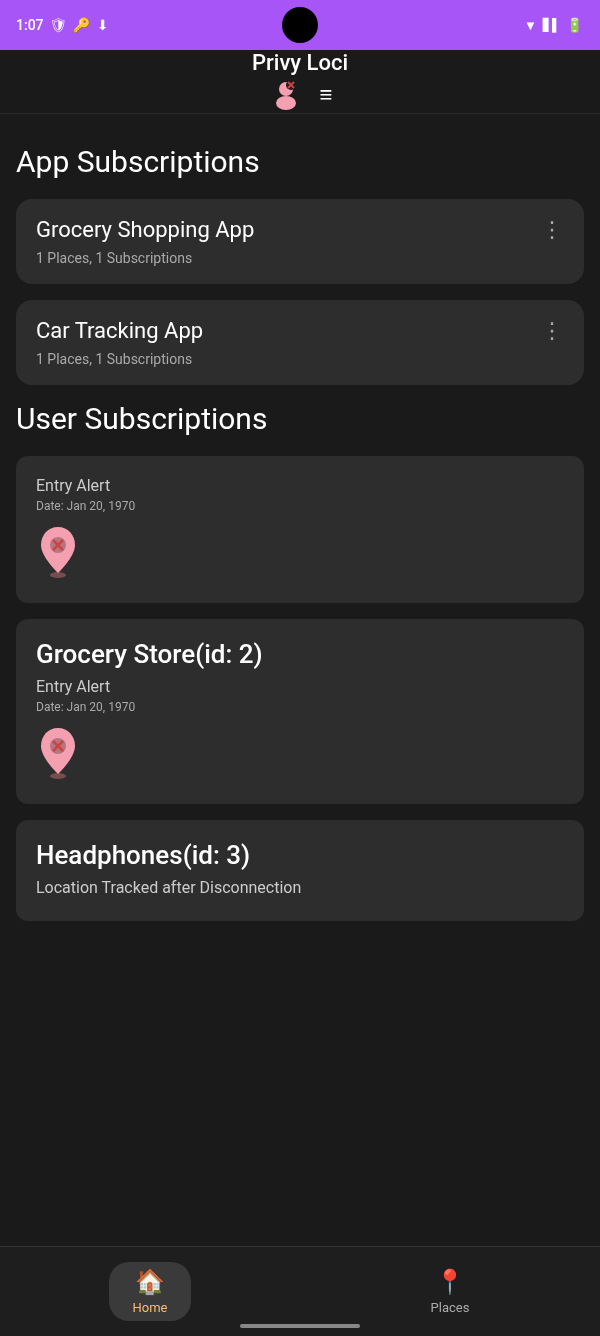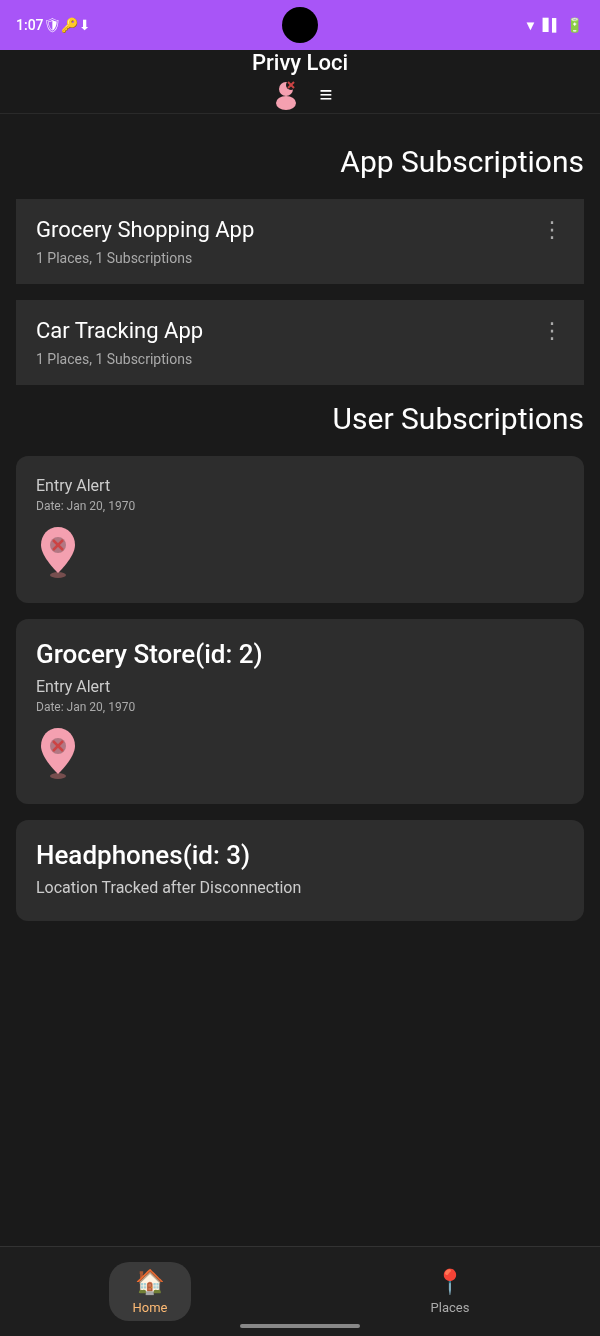--- a/index.html
+++ b/index.html
@@ -26,20 +26,21 @@
       padding: 0 16px;
       position: relative;
     }
 
     .status-bar-left {
       font-size: 14px;
       color: white;
       font-weight: 500;
       display: flex;
       align-items: center;
+      gap: 6px;
     }
 
     .status-bar-center {
       position: absolute;
       left: 50%;
       transform: translateX(-50%);
       width: 36px;
       height: 36px;
       background: #000;
       border-radius: 50%;
@@ -93,27 +94,26 @@
       padding: 20px 16px;
       padding-bottom: 100px;
     }
 
     .section-title {
       font-size: 30px;
       font-weight: 400;
       color: #ffffff;
       margin-bottom: 20px;
       margin-top: 10px;
-      text-align: right;
     }
 
     
     .card {
       background: #2d2d2d;
-      border-radius: 0;
+      border-radius: 16px;
       padding: 18px 20px;
       margin-bottom: 16px;
       position: relative;
     }
 
     .card-header {
       display: flex;
       justify-content: space-between;
       align-items: center;
       margin-bottom: 8px;

